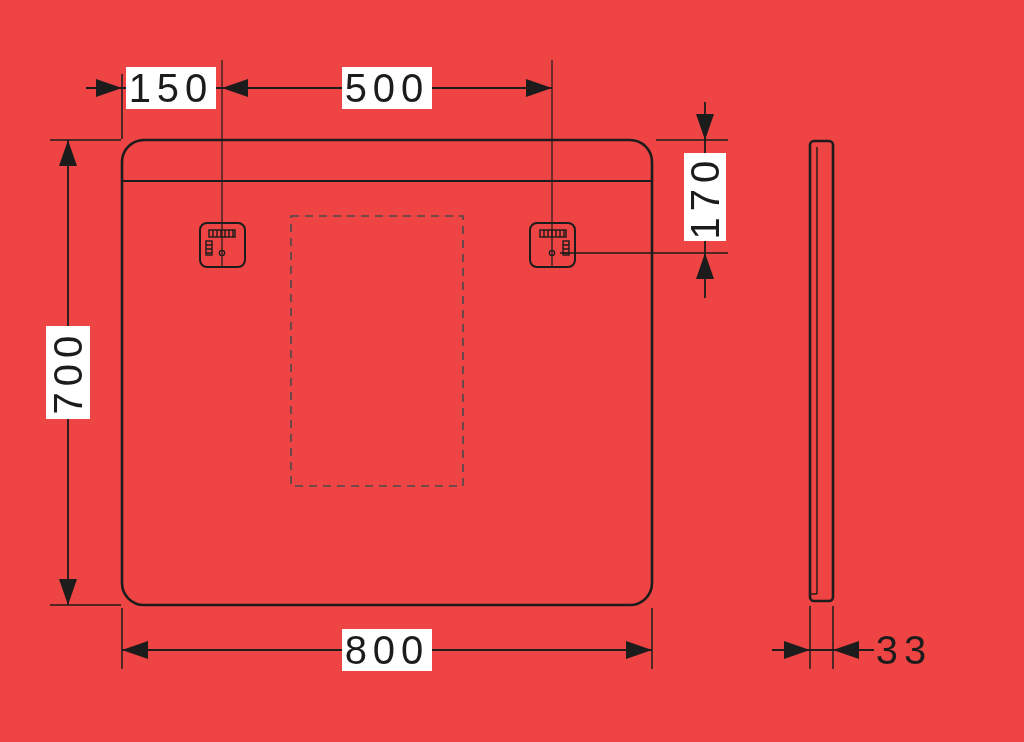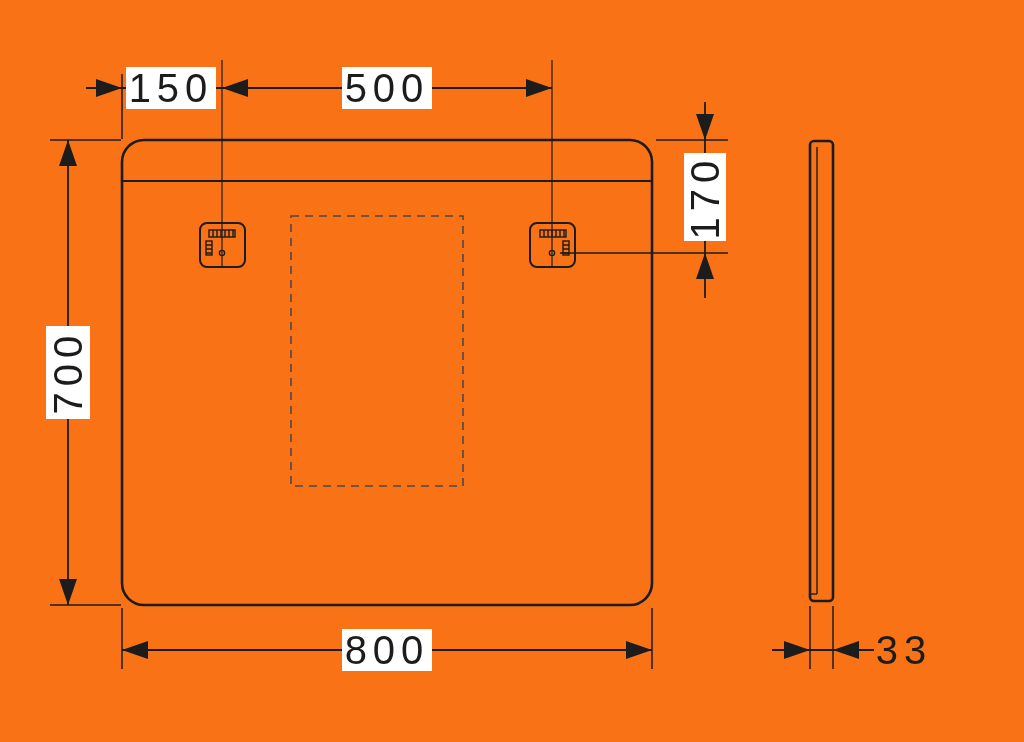--- a/index.html
+++ b/index.html
@@ -5,21 +5,21 @@
   html, body {
     margin: 0;
     padding: 0;
     background: #ffffff;
     font-family: "Liberation Sans", sans-serif;
   }
   .stage {
     position: relative;
     width: 1024px;
     height: 742px;
-    background: #f97316;
+    background: #ef4444;
     overflow: hidden;
   }
   svg { display: block; }
   .outline { fill: none; stroke: #1c1c1c; stroke-width: 2.6; }
   .med     { fill: none; stroke: #1c1c1c; stroke-width: 2; }
   .thin    { fill: none; stroke: #1c1c1c; stroke-width: 1.4; }
   .dim     { fill: none; stroke: #1c1c1c; stroke-width: 1.8; }
   .ext     { fill: none; stroke: #1c1c1c; stroke-width: 1.5; }
   .center  { fill: none; stroke: #1c1c1c; stroke-width: 1.2; }
   .dashed  { fill: none; stroke: #4a4a4a; stroke-width: 1.6; stroke-dasharray: 8 6; }

